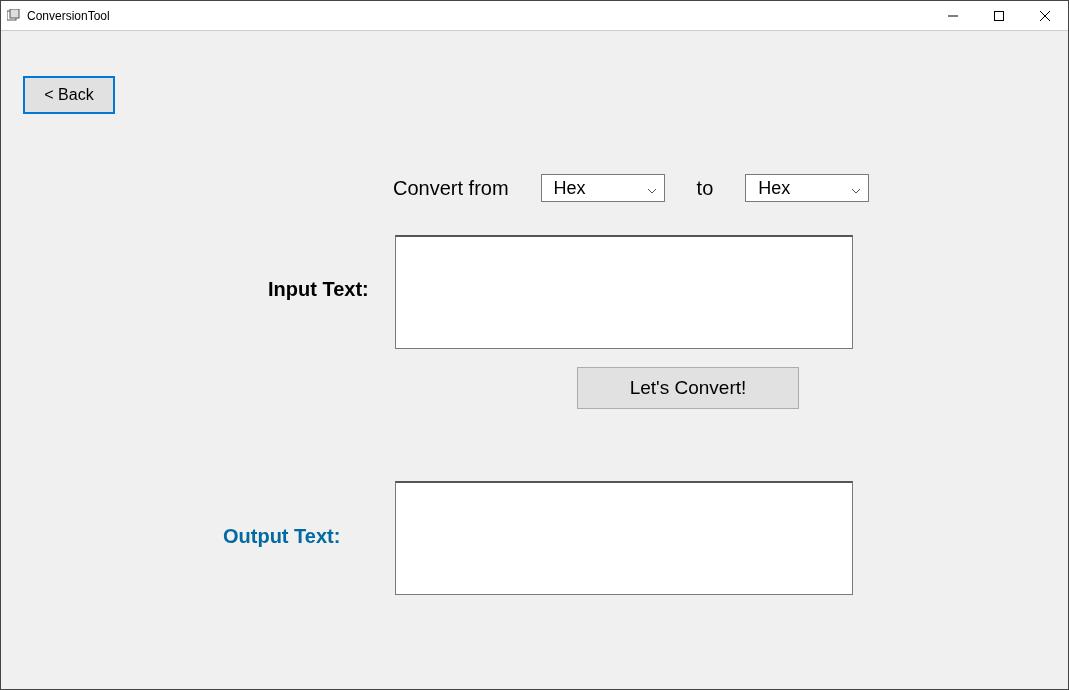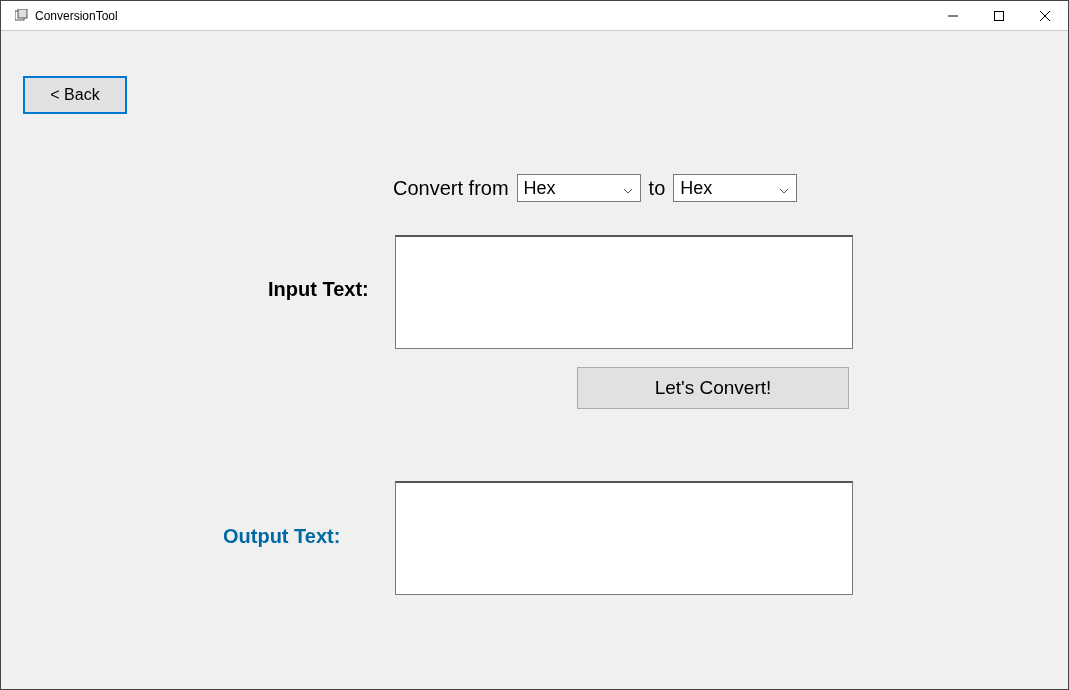--- a/index.html
+++ b/index.html
@@ -17,21 +17,21 @@
       border: 1px solid #444;
       display: flex;
       flex-direction: column;
       background: #fff;
     }
     .titlebar {
       height: 30px;
       border-bottom: 1px solid #ccc;
       display: flex;
       align-items: center;
-      padding-left: 14px;
+      padding-left: 6px;
       background: #fff;
     }
     .app-icon {
       width: 14px;
       height: 14px;
       margin-right: 6px;
       display: inline-block;
     }
     .titlebar-text {
       font-size: 12px;
@@ -56,51 +56,51 @@
     .client {
       flex: 1;
       background: #f0f0f0;
       position: relative;
     }
 
     .back-btn {
       position: absolute;
       left: 22px;
       top: 45px;
-      width: 104px;
+      width: 92px;
       height: 38px;
       background: #e1e1e1;
       border: 2px solid #0078d4;
       font-size: 16px;
       color: #000;
       display: flex;
       align-items: center;
       justify-content: center;
       cursor: pointer;
     }
 
     .row-convert {
       position: absolute;
       left: 392px;
       top: 143px;
       display: flex;
       align-items: center;
-      gap: 8px;
+      gap: 32px;
       font-size: 20px;
       color: #000;
     }
     .dropdown {
       width: 124px;
       height: 28px;
       border: 1px solid #7a7a7a;
       background: #fff;
       position: relative;
       display: flex;
       align-items: center;
-      padding-left: 6px;
+      padding-left: 12px;
       font-size: 18px;
     }
     .dropdown .chev {
       position: absolute;
       right: 6px;
       top: 6px;
       width: 12px;
       height: 12px;
     }
 
@@ -121,21 +121,21 @@
       height: 114px;
       border: 1px solid #7a7a7a;
       border-top: 2px solid #555;
       background: #fff;
     }
 
     .convert-btn {
       position: absolute;
       left: 576px;
       top: 336px;
-      width: 272px;
+      width: 222px;
       height: 42px;
       background: #e1e1e1;
       border: 1px solid #adadad;
       font-size: 19px;
       color: #000;
       display: flex;
       align-items: center;
       justify-content: center;
       cursor: pointer;
     }

